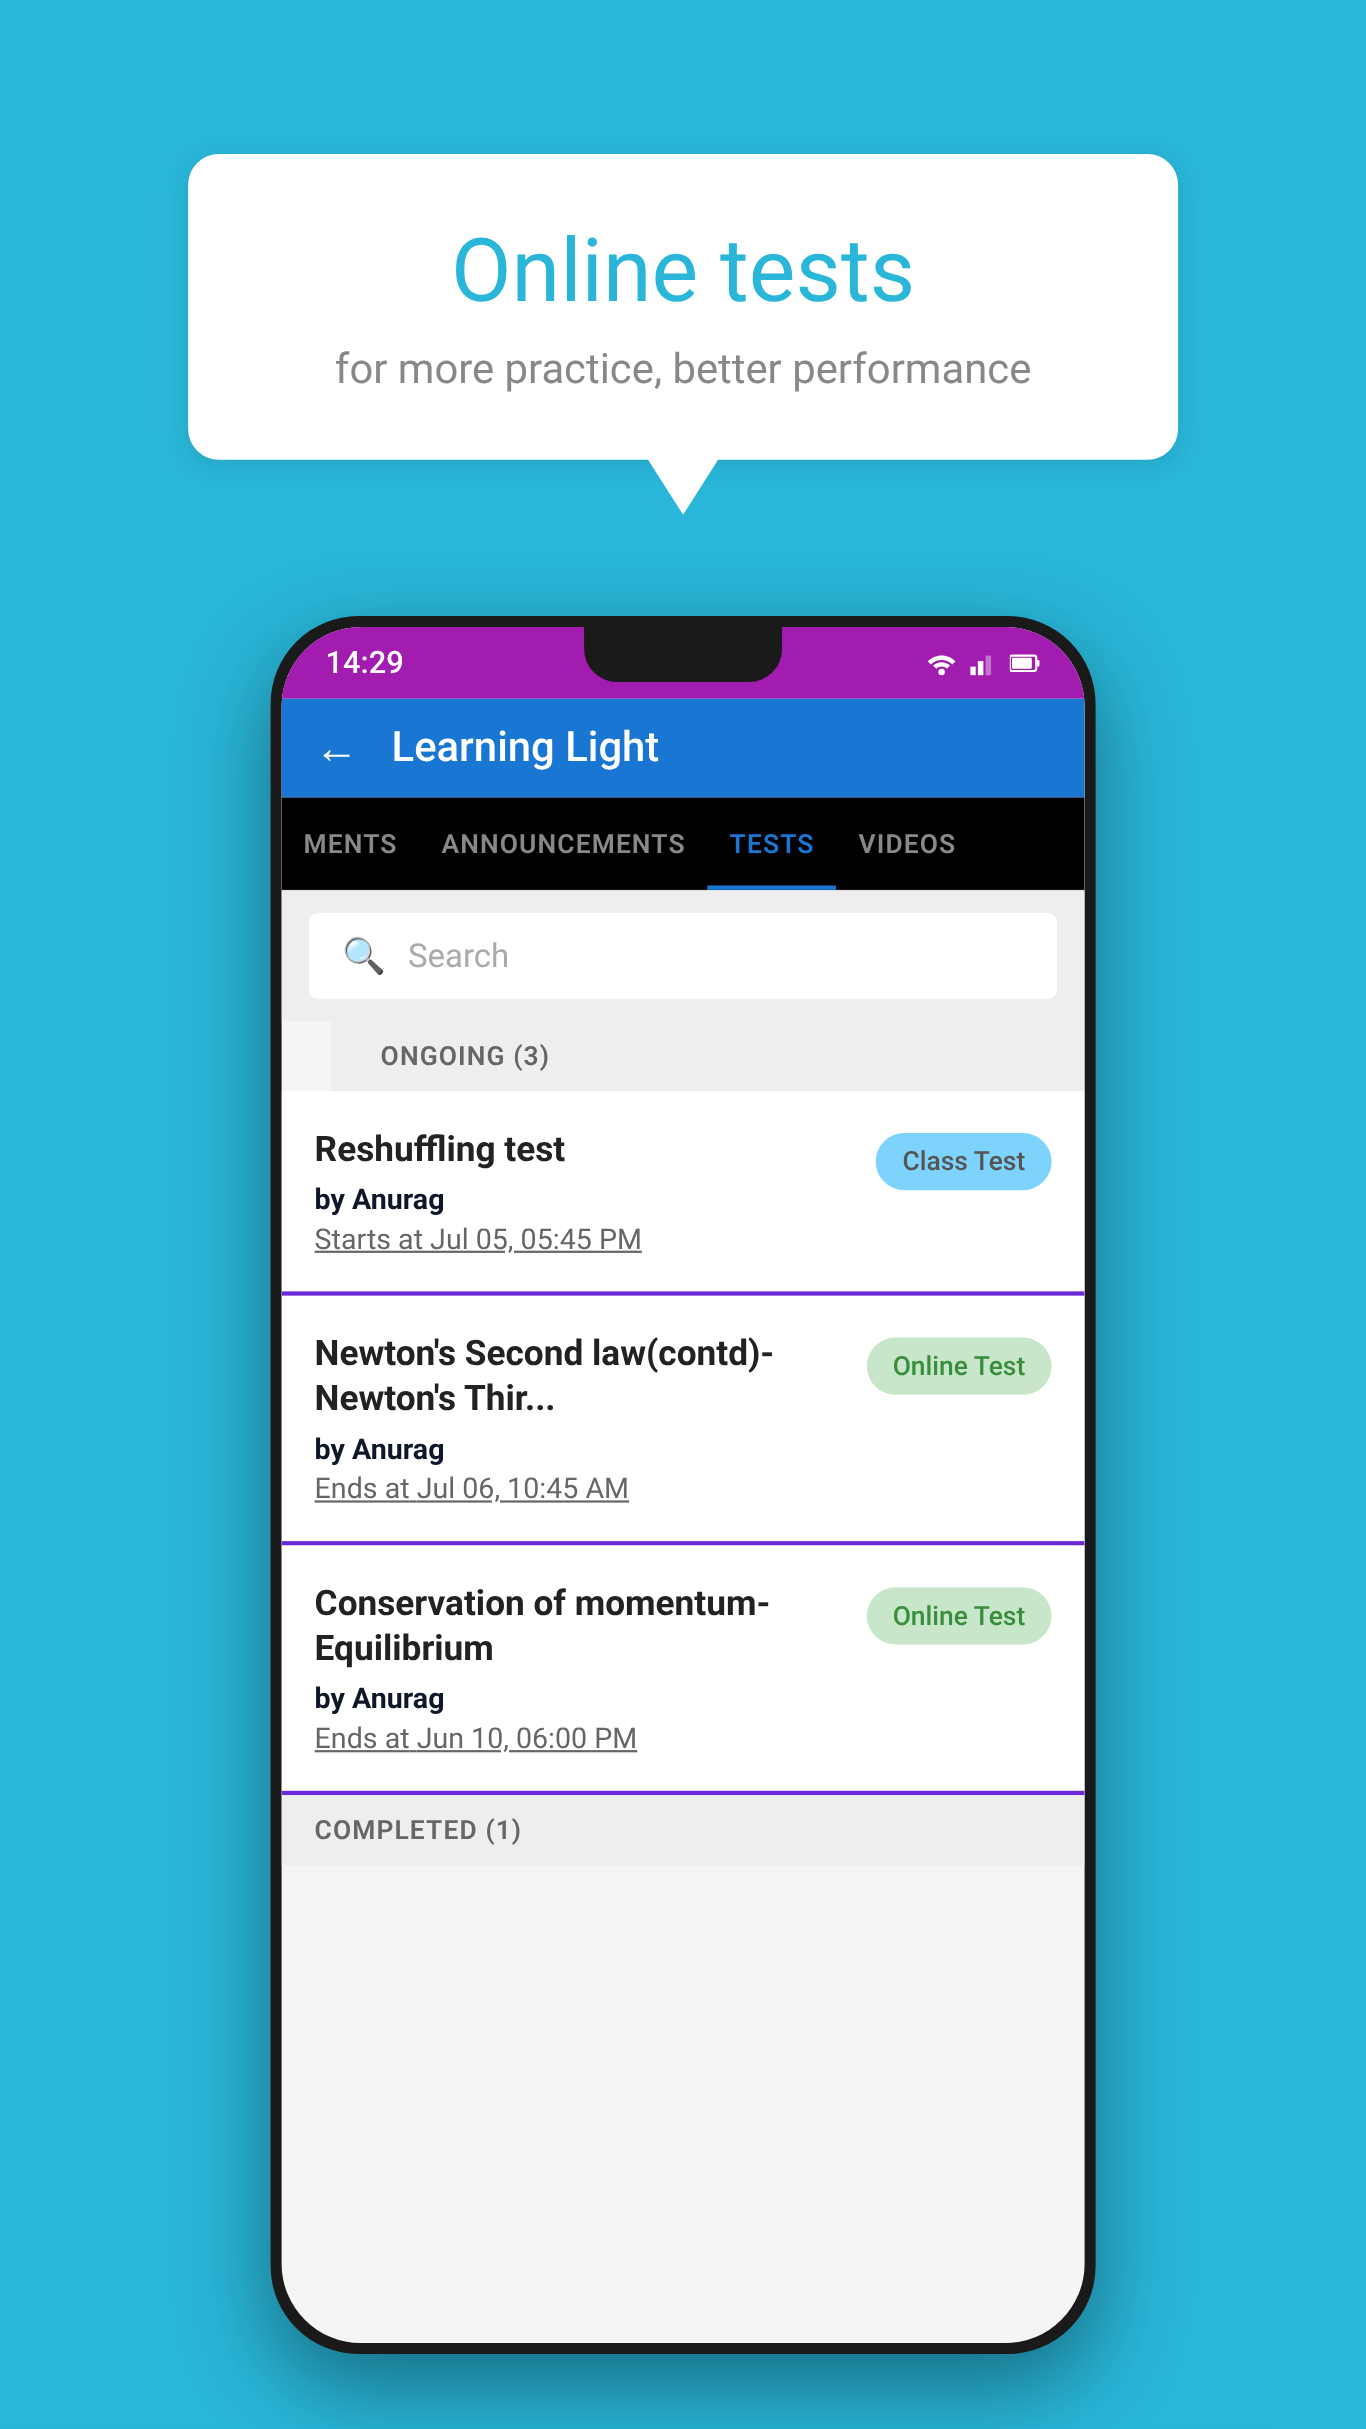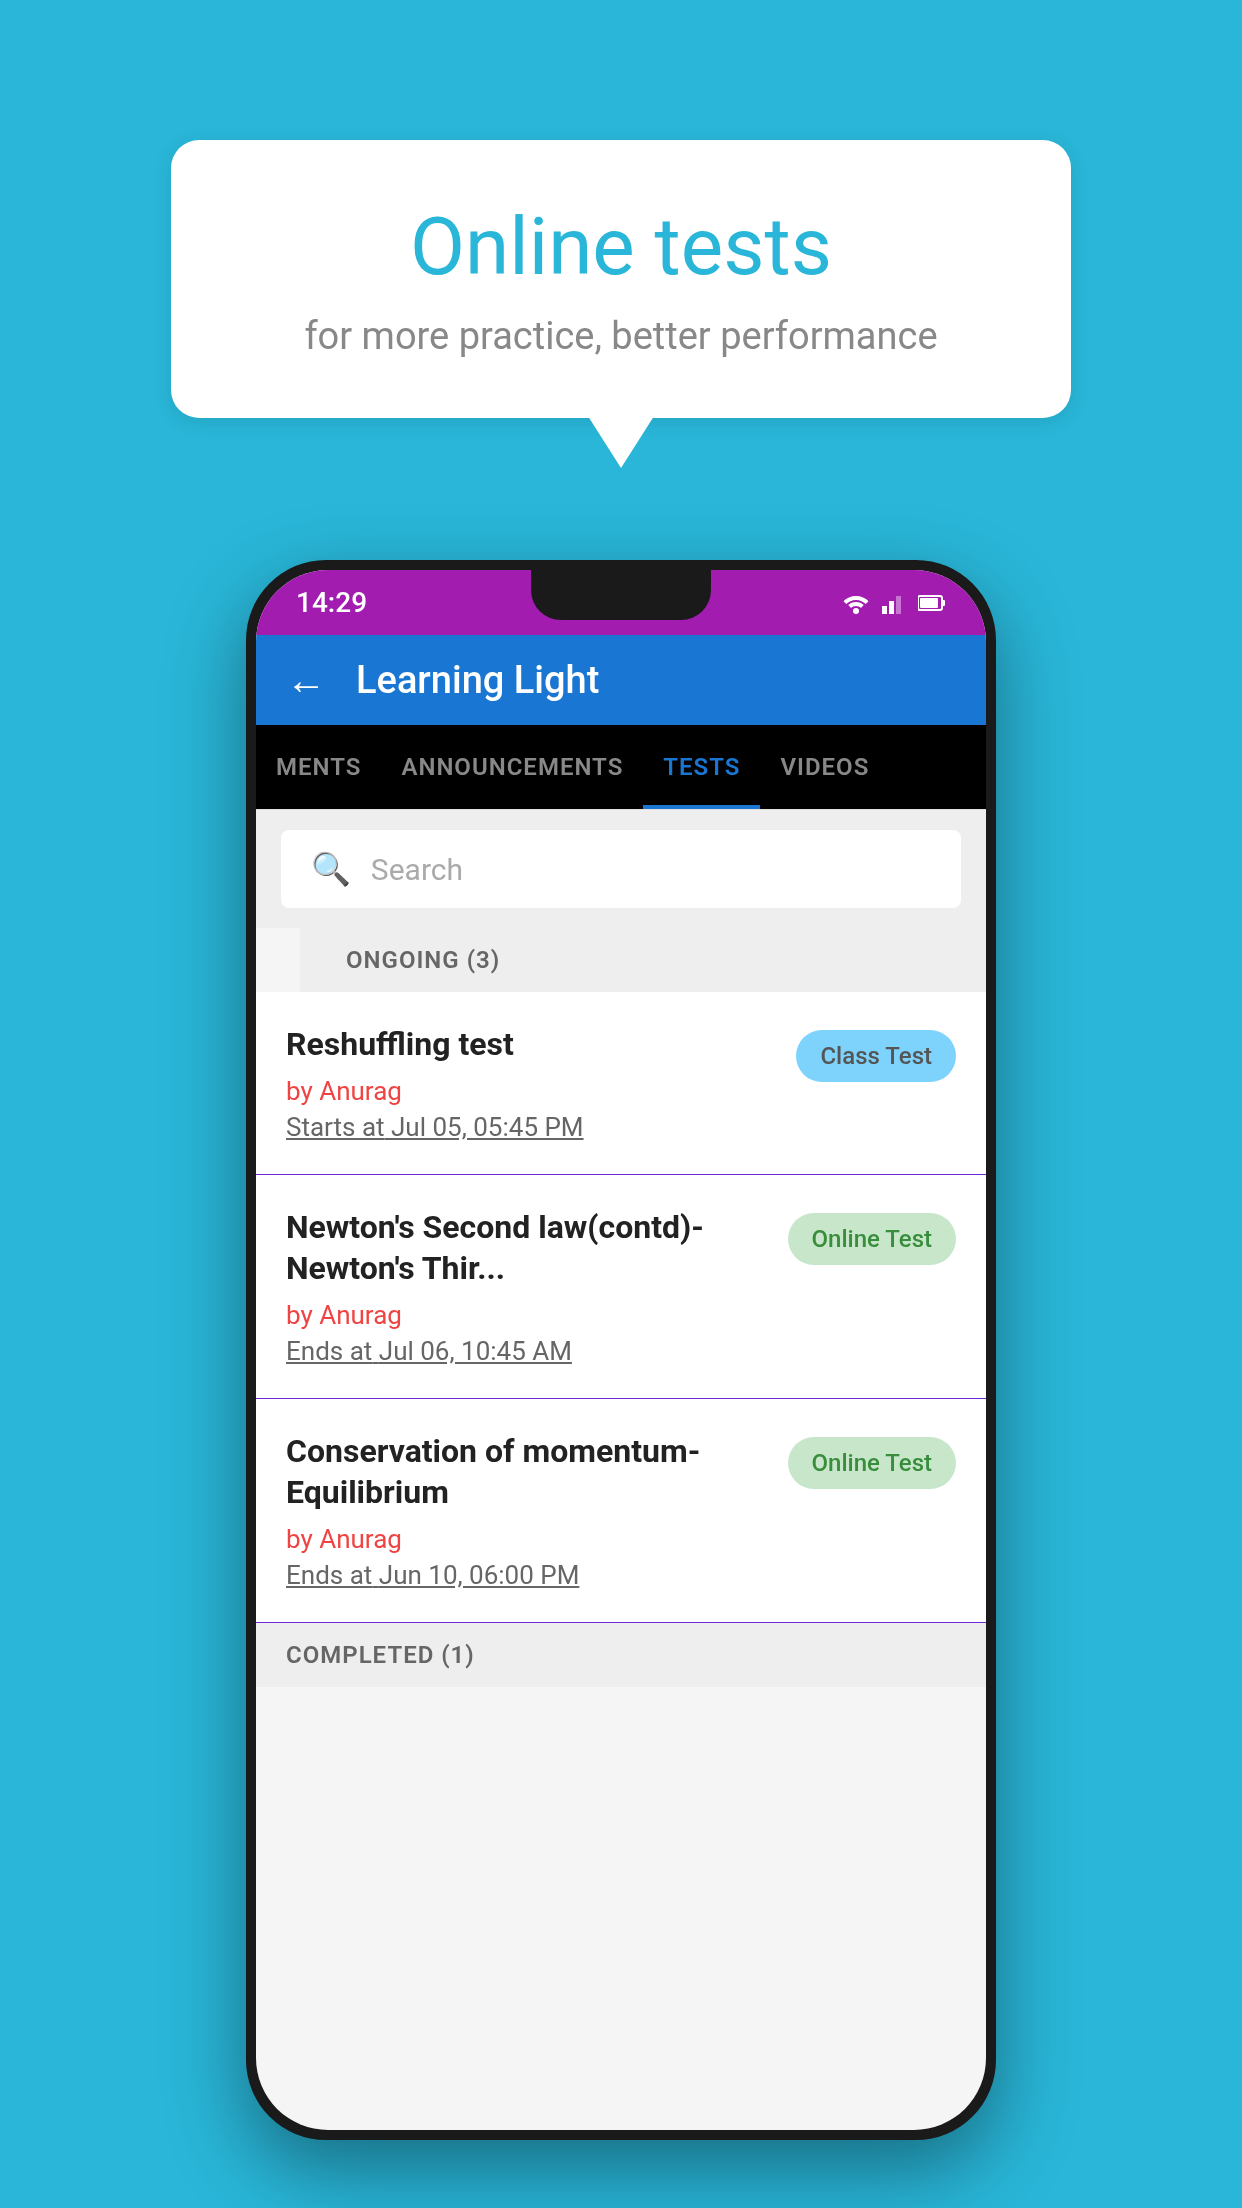--- a/index.html
+++ b/index.html
@@ -244,40 +244,41 @@
       text-transform: uppercase;
     }
 
     
     .test-item {
       background: white;
       padding: 32px 30px;
       display: flex;
       align-items: flex-start;
       justify-content: space-between;
-      border-bottom: 1px solid #6d28d9;
+      border-bottom: 4px solid #6d28d9;
     }
 
     .test-info {
       flex: 1;
       padding-right: 20px;
     }
 
     .test-name {
       font-size: 32px;
       font-weight: 700;
       color: #222;
       margin-bottom: 10px;
       line-height: 1.3;
     }
 
     .test-author {
       font-size: 26px;
-      color: #ef4444;
+      color: #0f172a;
       margin-bottom: 6px;
+      font-weight: bold;
     }
 
     .test-time {
       font-size: 26px;
       color: #666;
       text-decoration: underline;
     }
 
     .badge {
       border-radius: 30px;

